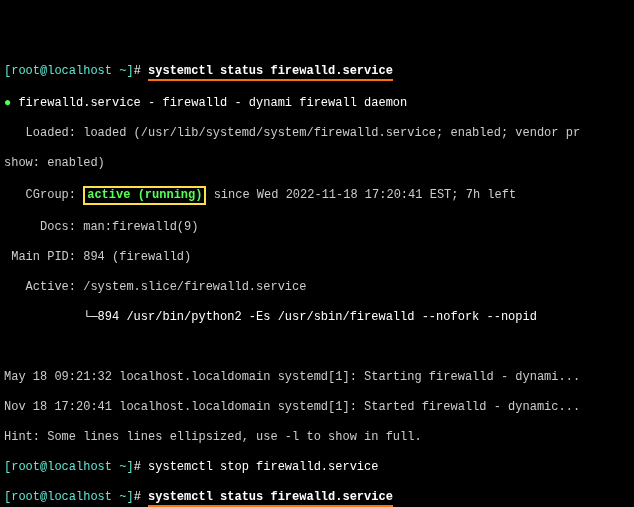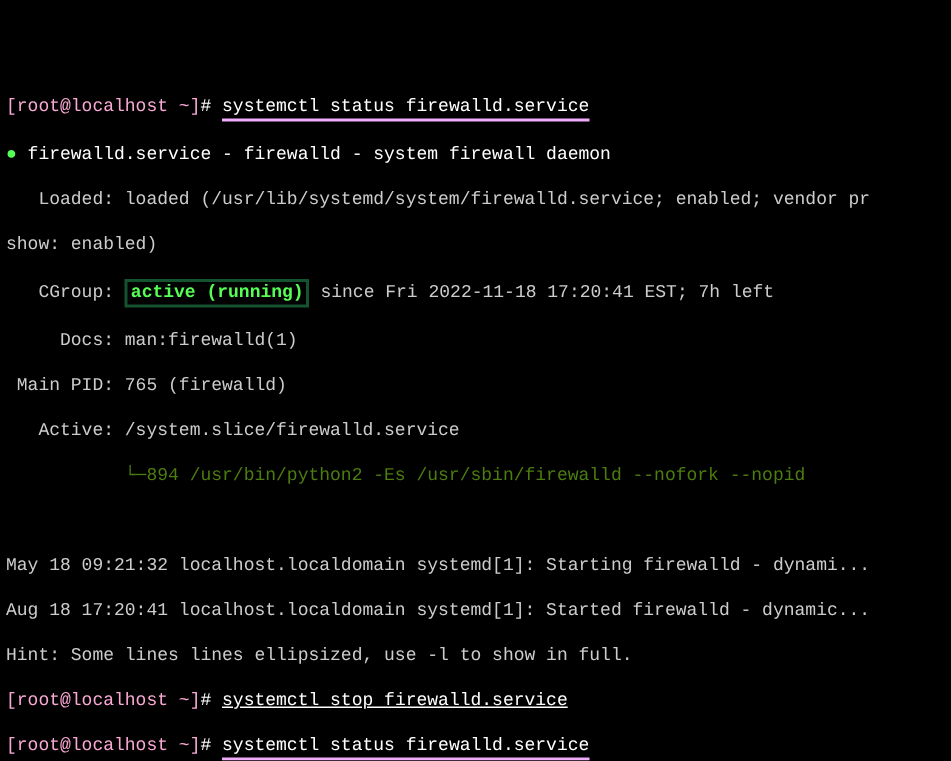--- a/index.html
+++ b/index.html
@@ -15,52 +15,53 @@
       line-height: 1.25;
       padding: 4px;
       width: 634px;
       height: 507px;
       overflow: hidden;
       white-space: pre;
     }
     .line {
       display: block;
     }
-    .prompt-red { color: #f9a8d4; }
+    .prompt-red { color: #5eead4; }
     .white { color: #fff; }
     .green { color: #55ff55; font-weight: bold; }
-    .underline { text-decoration: underline; }
+    .underline { }
     .red-underline { 
-      border-bottom: 2px solid #f0abfc; 
+      border-bottom: 2px solid #f97316; 
       display: inline-block;
+      font-weight: bold;
     }
     .red-box {
-      border: 2px solid #14532d;
+      border: 2px solid #fde047;
       display: inline-block;
       padding: 0 2px;
     }
-    .tree { color: #4d7c0f; }
+    .tree { color: #ffffff; }
   </style>
 </head>
 <body>
 
 
 
 <span class="line"><span class="prompt-red">[root@localhost ~]</span><span class="white"># </span><span class="white red-underline">systemctl status firewalld.service</span></span>
-<span class="line"><span class="green">●</span><span class="white"> firewalld.service - firewalld - system firewall daemon</span></span>
+<span class="line"><span class="green">●</span><span class="white"> firewalld.service - firewalld - dynami firewall daemon</span></span>
 <span class="line">   Loaded: loaded (/usr/lib/systemd/system/firewalld.service; enabled; vendor pr</span>
 <span class="line">show: enabled)</span>
-<span class="line"><span>   CGroup: </span><span class="red-box"><span class="green">active (running)</span></span><span> since Fri 2022-11-18 17:20:41 EST; 7h left</span></span>
-<span class="line">     Docs: man:firewalld(1)</span>
-<span class="line"> Main PID: 765 (firewalld)</span>
+<span class="line"><span>   CGroup: </span><span class="red-box"><span class="green">active (running)</span></span><span> since Wed 2022-11-18 17:20:41 EST; 7h left</span></span>
+<span class="line">     Docs: man:firewalld(9)</span>
+<span class="line"> Main PID: 894 (firewalld)</span>
 <span class="line">   Active: /system.slice/firewalld.service</span>
 <span class="line tree">           └─894 /usr/bin/python2 -Es /usr/sbin/firewalld --nofork --nopid</span>
 <span class="line"> </span>
 <span class="line">May 18 09:21:32 localhost.localdomain systemd[1]: Starting firewalld - dynami...</span>
-<span class="line">Aug 18 17:20:41 localhost.localdomain systemd[1]: Started firewalld - dynamic...</span>
+<span class="line">Nov 18 17:20:41 localhost.localdomain systemd[1]: Started firewalld - dynamic...</span>
 <span class="line">Hint: Some lines lines ellipsized, use -l to show in full.</span>
 <span class="line"><span class="prompt-red">[root@localhost ~]</span><span class="white"># </span><span class="white underline">systemctl stop firewalld.service</span></span>
 <span class="line"><span class="prompt-red">[root@localhost ~]</span><span class="white"># </span><span class="white red-underline">systemctl status firewalld.service</span></span>
 
 
 
 
 
 
 

